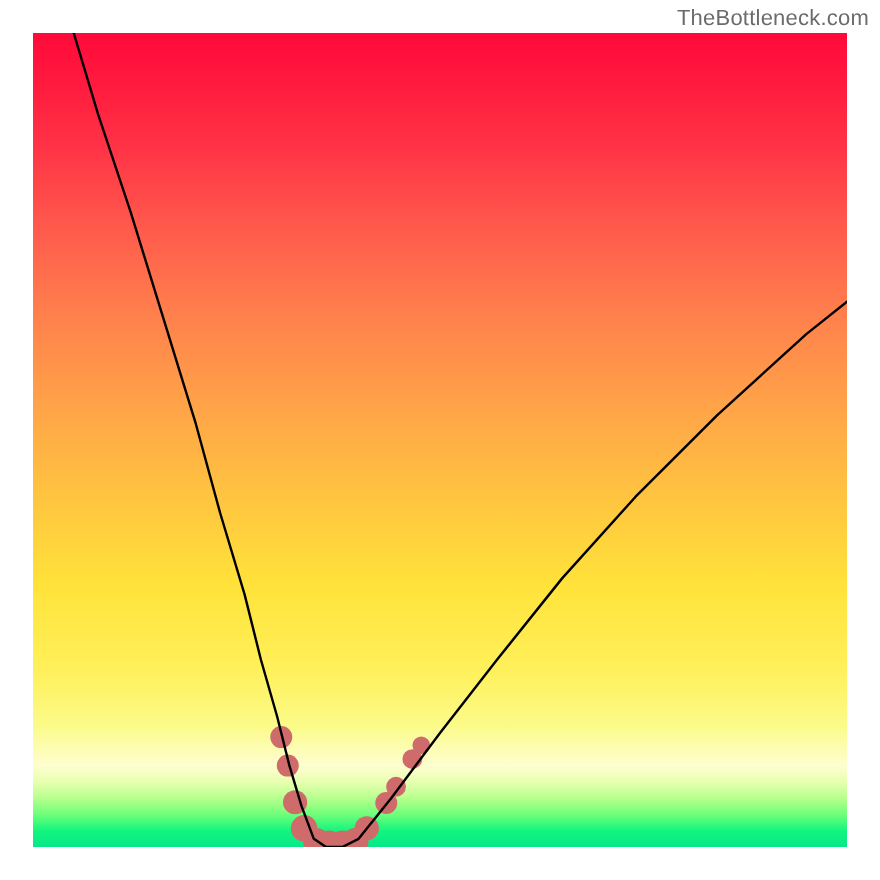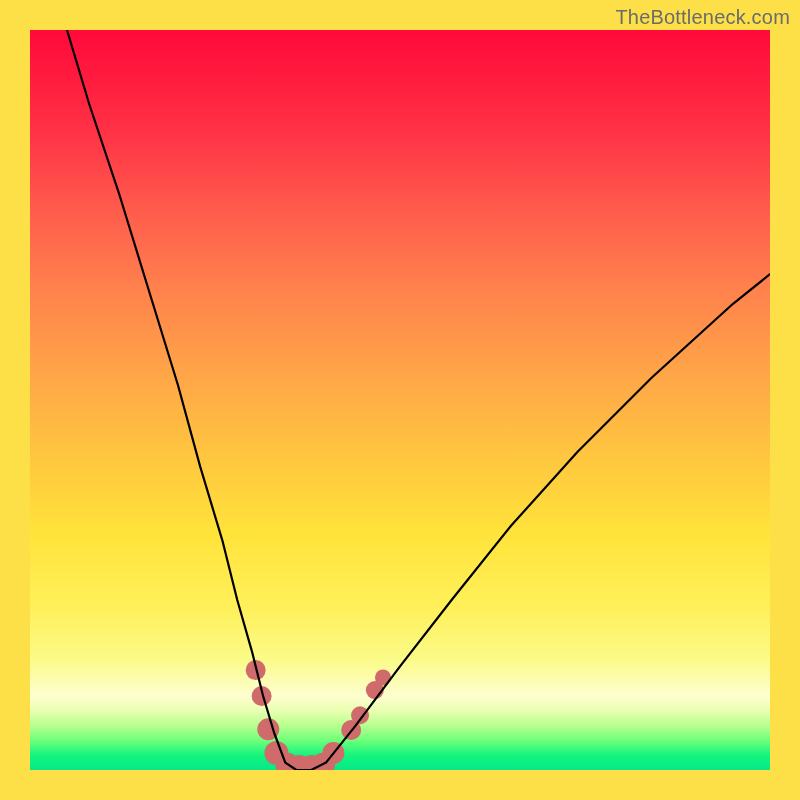--- a/index.html
+++ b/index.html
@@ -8,21 +8,21 @@
     width: 800px;
     height: 800px;
     background: #000;
     overflow: hidden;
     font-family: Arial, Helvetica, sans-serif;
   }
   .stage {
     position: relative;
     width: 800px;
     height: 800px;
-    background: #fde047;
+    background: #ffffff;
   }
   .plot {
     position: absolute;
     left: 30px;
     top: 30px;
     width: 740px;
     height: 740px;
     overflow: hidden;
   }
   .gradient {

